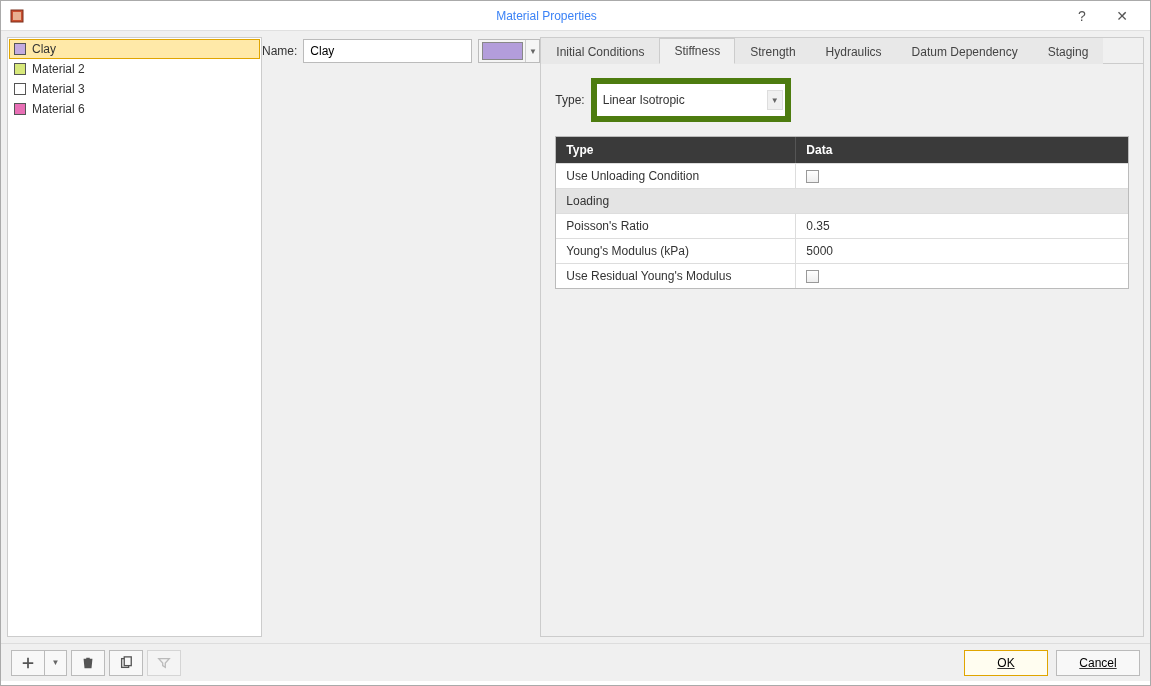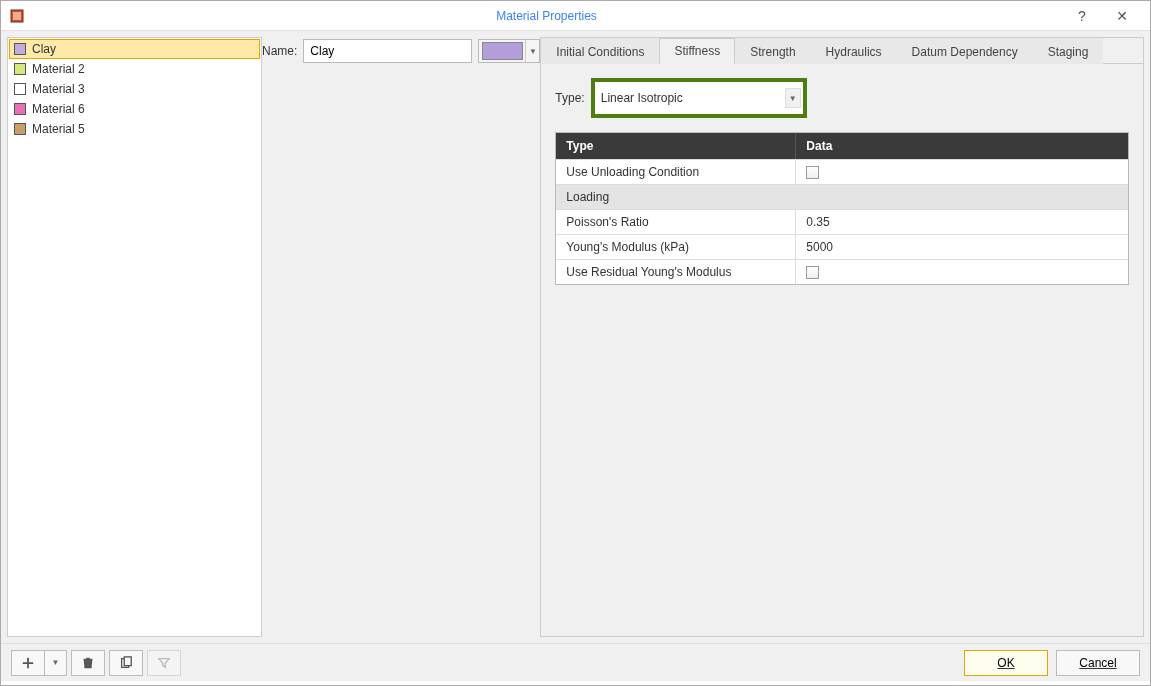--- a/index.html
+++ b/index.html
@@ -30,21 +30,21 @@
   .color-picker .cp-arrow { width: 14px; height: 22px; display: flex; align-items: center; justify-content: center; border-left: 1px solid #ccc; color: #666; font-size: 8px; }
 
   .tab-panel { flex: 1; display: flex; flex-direction: column; background: #f0f0f0; border: 1px solid #ccc; }
   .tab-bar { display: flex; height: 26px; background: #f0f0f0; border-bottom: 1px solid #ccc; }
   .tab { padding: 0 14px; height: 26px; display: flex; align-items: center; font-size: 12px; color: #444; border: 1px solid transparent; border-bottom: none; cursor: pointer; background: #e8e8e8; margin-right: 0; }
   .tab.active { background: #f0f0f0; border-color: #ccc; position: relative; top: 0; border-bottom: 1px solid #f0f0f0; margin-bottom: -1px; }
   
   .tab-content { flex: 1; padding: 14px; }
   .type-row { display: flex; align-items: center; margin-bottom: 14px; gap: 6px; }
   .type-row label { font-size: 12px; }
-  .type-select { width: 216px; height: 24px; border: 4px solid #4d7c0f; background: #fff; display: flex; align-items: center; padding: 16px 6px; position: relative; }
+  .type-select { width: 200px; height: 24px; border: 6px solid #4d7c0f; background: #fff; display: flex; align-items: center; padding: 16px 6px; position: relative; }
   .type-select .sel-text { flex: 1; font-size: 12px; }
   .type-select .sel-arrow { width: 16px; height: 20px; background: #f0f0f0; border: 1px solid #ddd; display: flex; align-items: center; justify-content: center; font-size: 8px; color: #666; margin-right: -4px; }
 
   .prop-table { width: 100%; border: 1px solid #bbb; background: #fff; }
   .prop-table .thead { display: flex; background: #3a3a3a; color: #fff; height: 26px; }
   .prop-table .th { display: flex; align-items: center; padding: 0 10px; font-size: 12px; font-weight: 600; }
   .col-type { width: 240px; border-right: 1px solid #555; }
   .col-data { flex: 1; }
   .prop-table .tr { display: flex; height: 25px; border-top: 1px solid #ddd; }
   .prop-table .tr.section { background: #e4e4e4; }
@@ -90,24 +90,20 @@
         <span class="mat-label">Material 2</span>
       </li>
       <li class="mat-item">
         <span class="swatch" style="background:#ffffff"></span>
         <span class="mat-label">Material 3</span>
       </li>
       <li class="mat-item">
         <span class="swatch" style="background:#e86fb5"></span>
         <span class="mat-label">Material 6</span>
       </li>
-      <li class="mat-item">
-        <span class="swatch" style="background:#c9a06b"></span>
-        <span class="mat-label">Material 5</span>
-      </li>
     </ul>
   </div>
 
   <div class="right-panel">
     <div class="name-row">
       <label>Name:</label>
       <input type="text" value="Clay" style="">
       <div class="color-picker">
         <div class="cp-swatch"></div>
         <div class="cp-arrow">▼</div>

